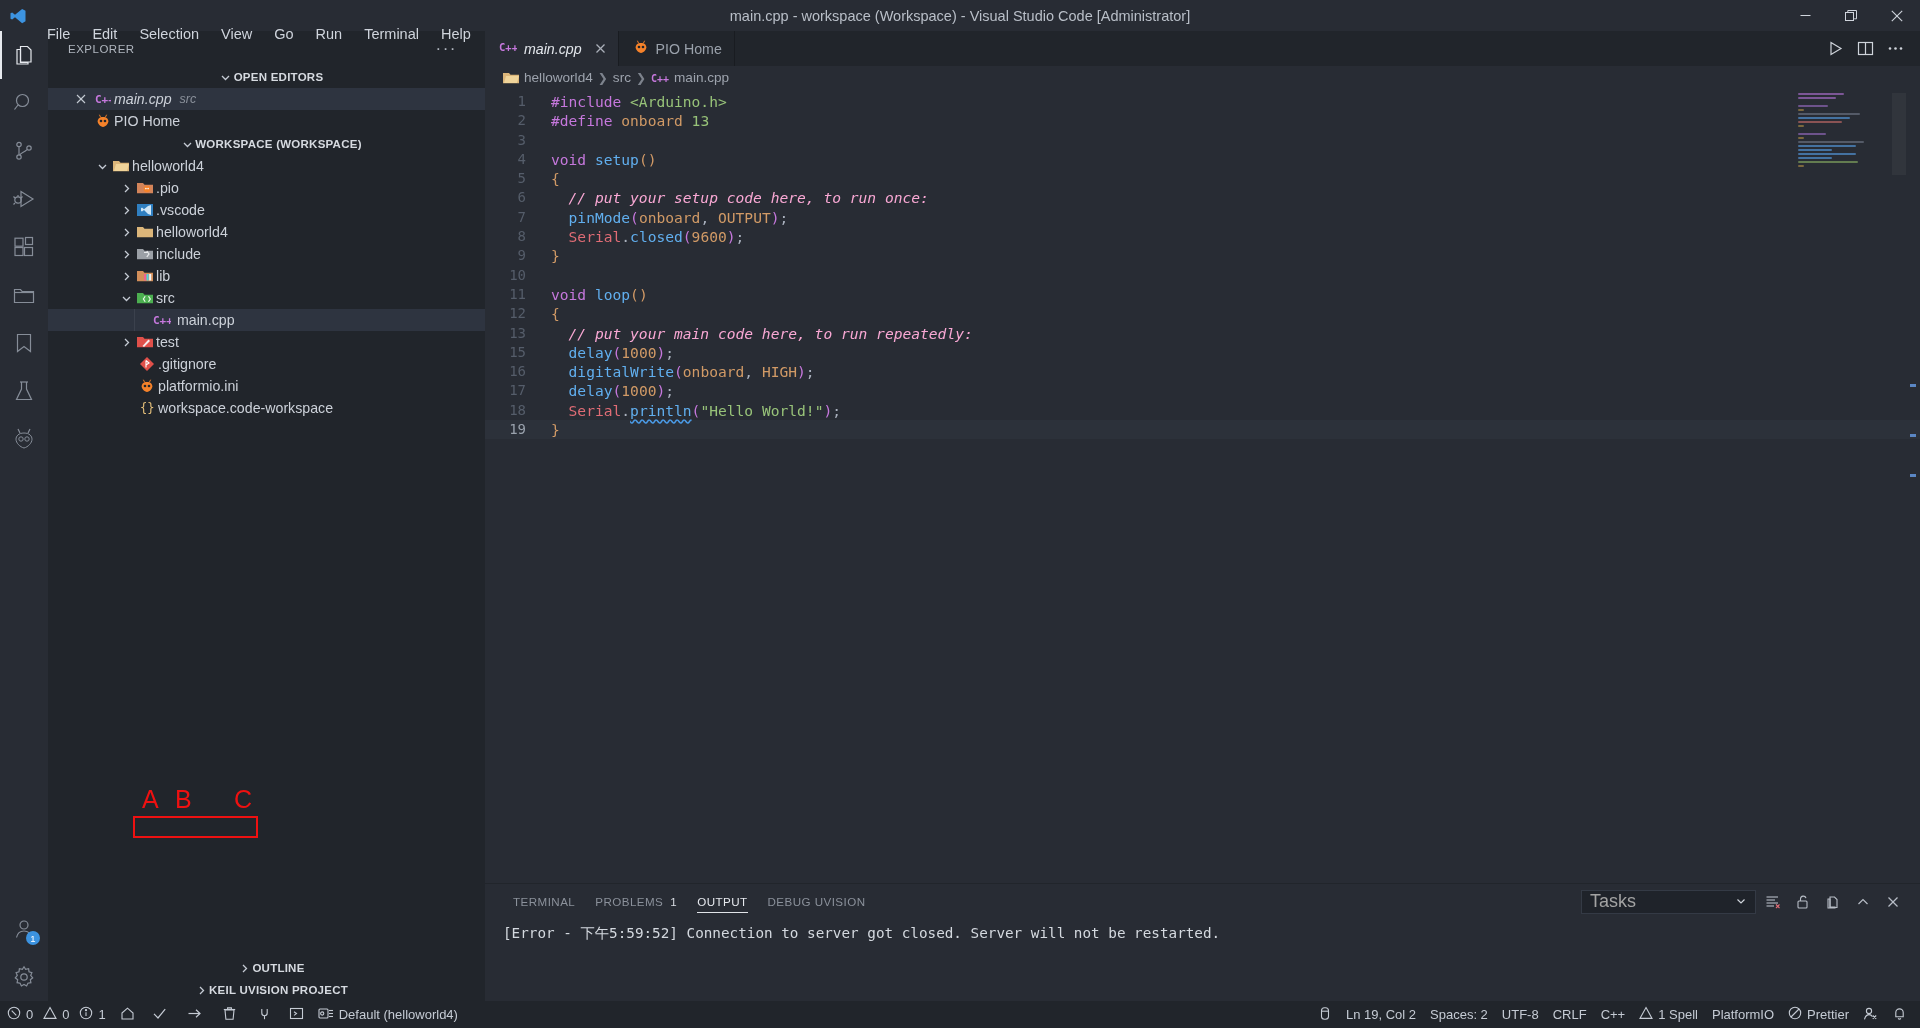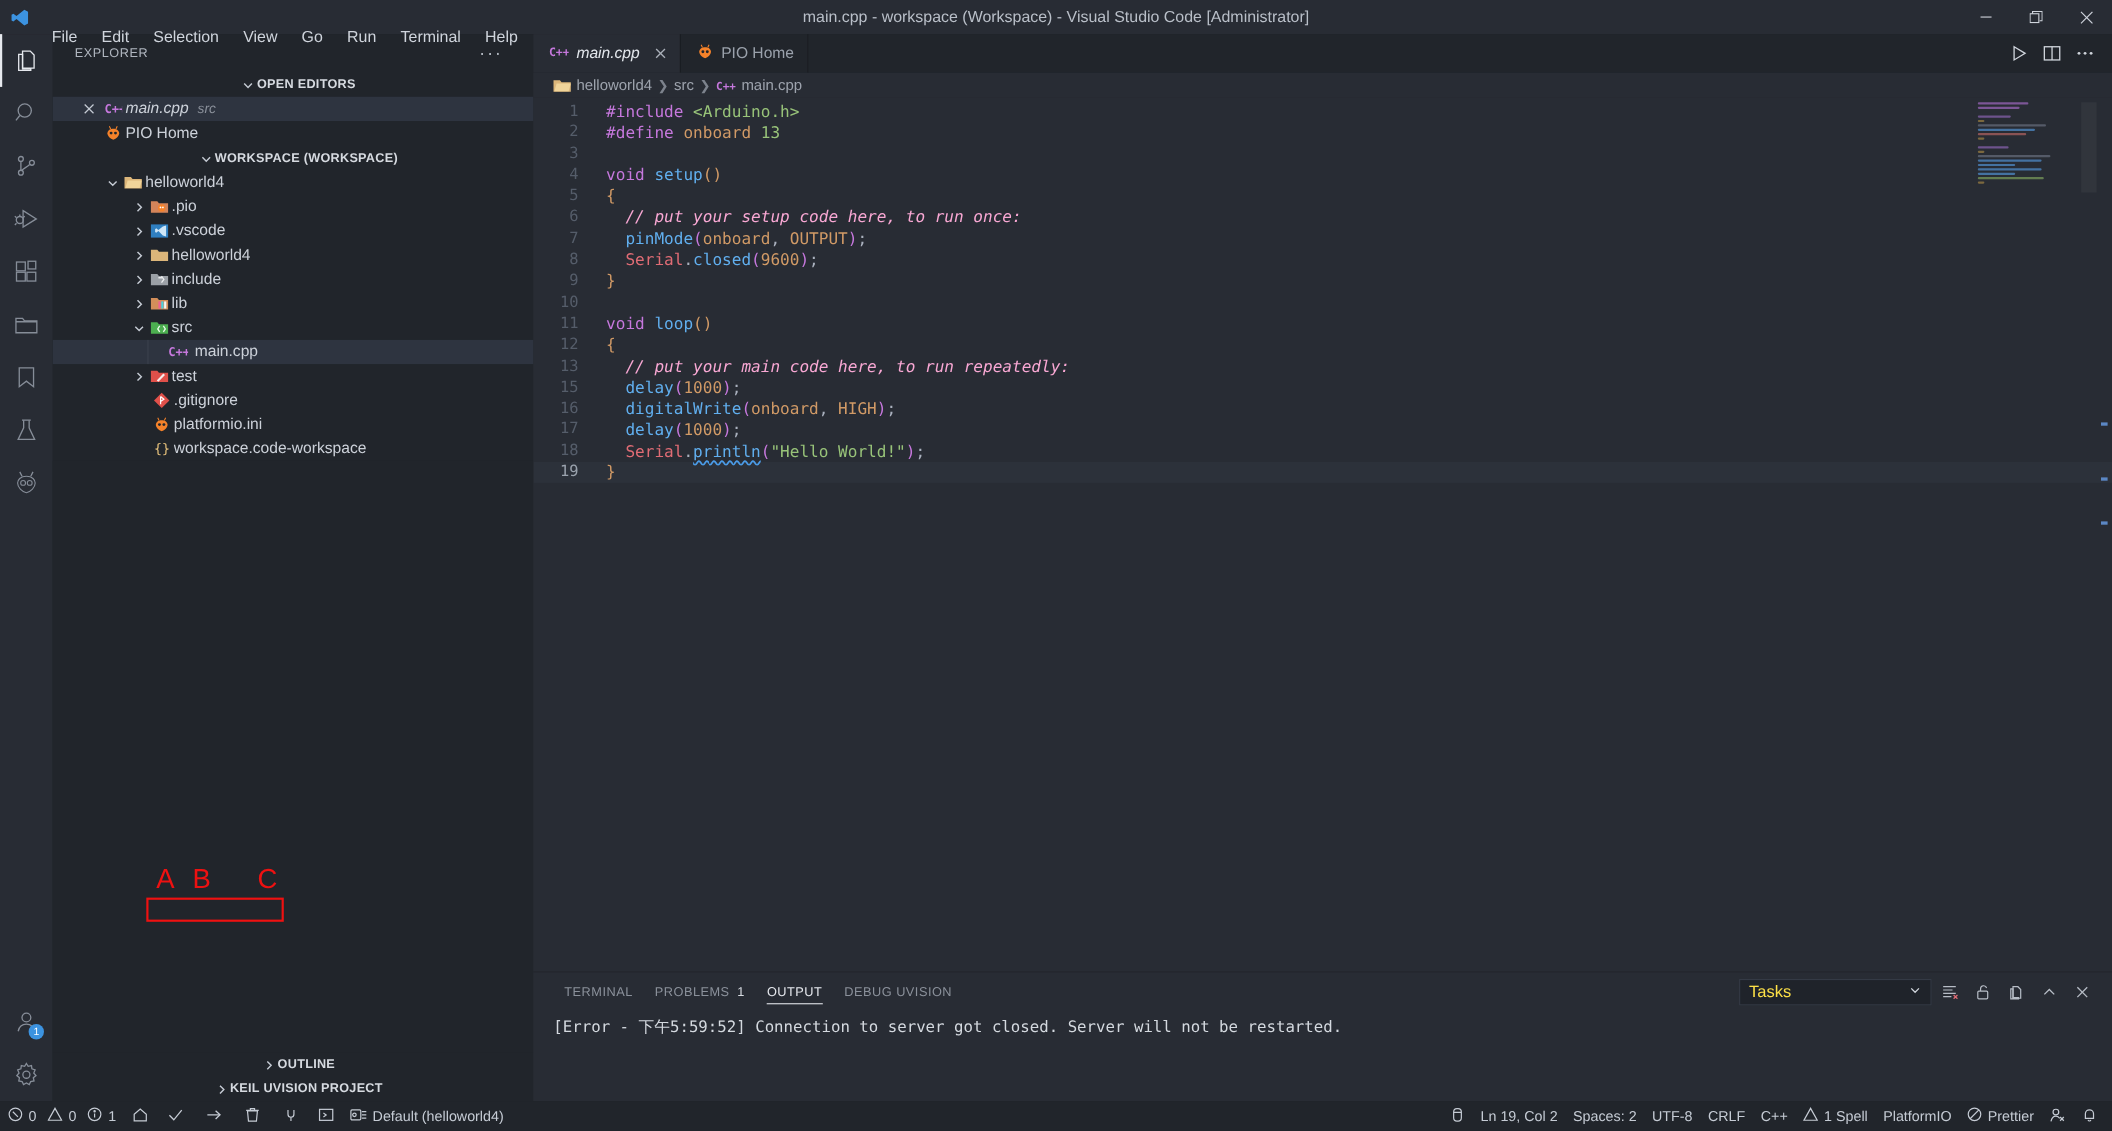--- a/index.html
+++ b/index.html
@@ -154,22 +154,22 @@
     font-size: 11.6px; letter-spacing: .45px; color: #8b919b; padding: 0 10px; height: 35px;
     display: flex; align-items: center; gap: 7px; cursor: pointer; position: relative;
   }
   .ptab.active { color: #e6e9ee; }
   .ptab.active::after {
     content: ""; position: absolute; left: 10px; right: 10px; bottom: 6px; height: 1px; background: #e1e4e9;
   }
   .pcount { color: #d8dce2; font-size: 11.6px; }
   .panel-actions { margin-left: auto; display: flex; align-items: center; gap: 4px; padding-right: 14px; }
   .tasks-select {
-    width: 175px; height: 24px; background: #1f232a; border: 1px solid #343a45; color: #fde047;
-    font-size: 15px; display: flex; align-items: center; padding: 0 8px; justify-content: space-between;
+    width: 175px; height: 24px; background: #1f232a; border: 1px solid #343a45; color: #a3a3a3;
+    font-size: 18px; display: flex; align-items: center; padding: 0 8px; justify-content: space-between;
     cursor: pointer;
   }
   .pa-btn { width: 26px; height: 26px; display: flex; align-items: center; justify-content: center; cursor:pointer;}
   .pa-btn svg { stroke: #b7bdc6; fill:none; }
   .panel-body { padding: 5px 0 0 18px; }
   .panel-line {
     font-family: "DejaVu Sans Mono", monospace; font-size: 14.3px; color: #d4d9df; white-space: pre;
   }
 
   

